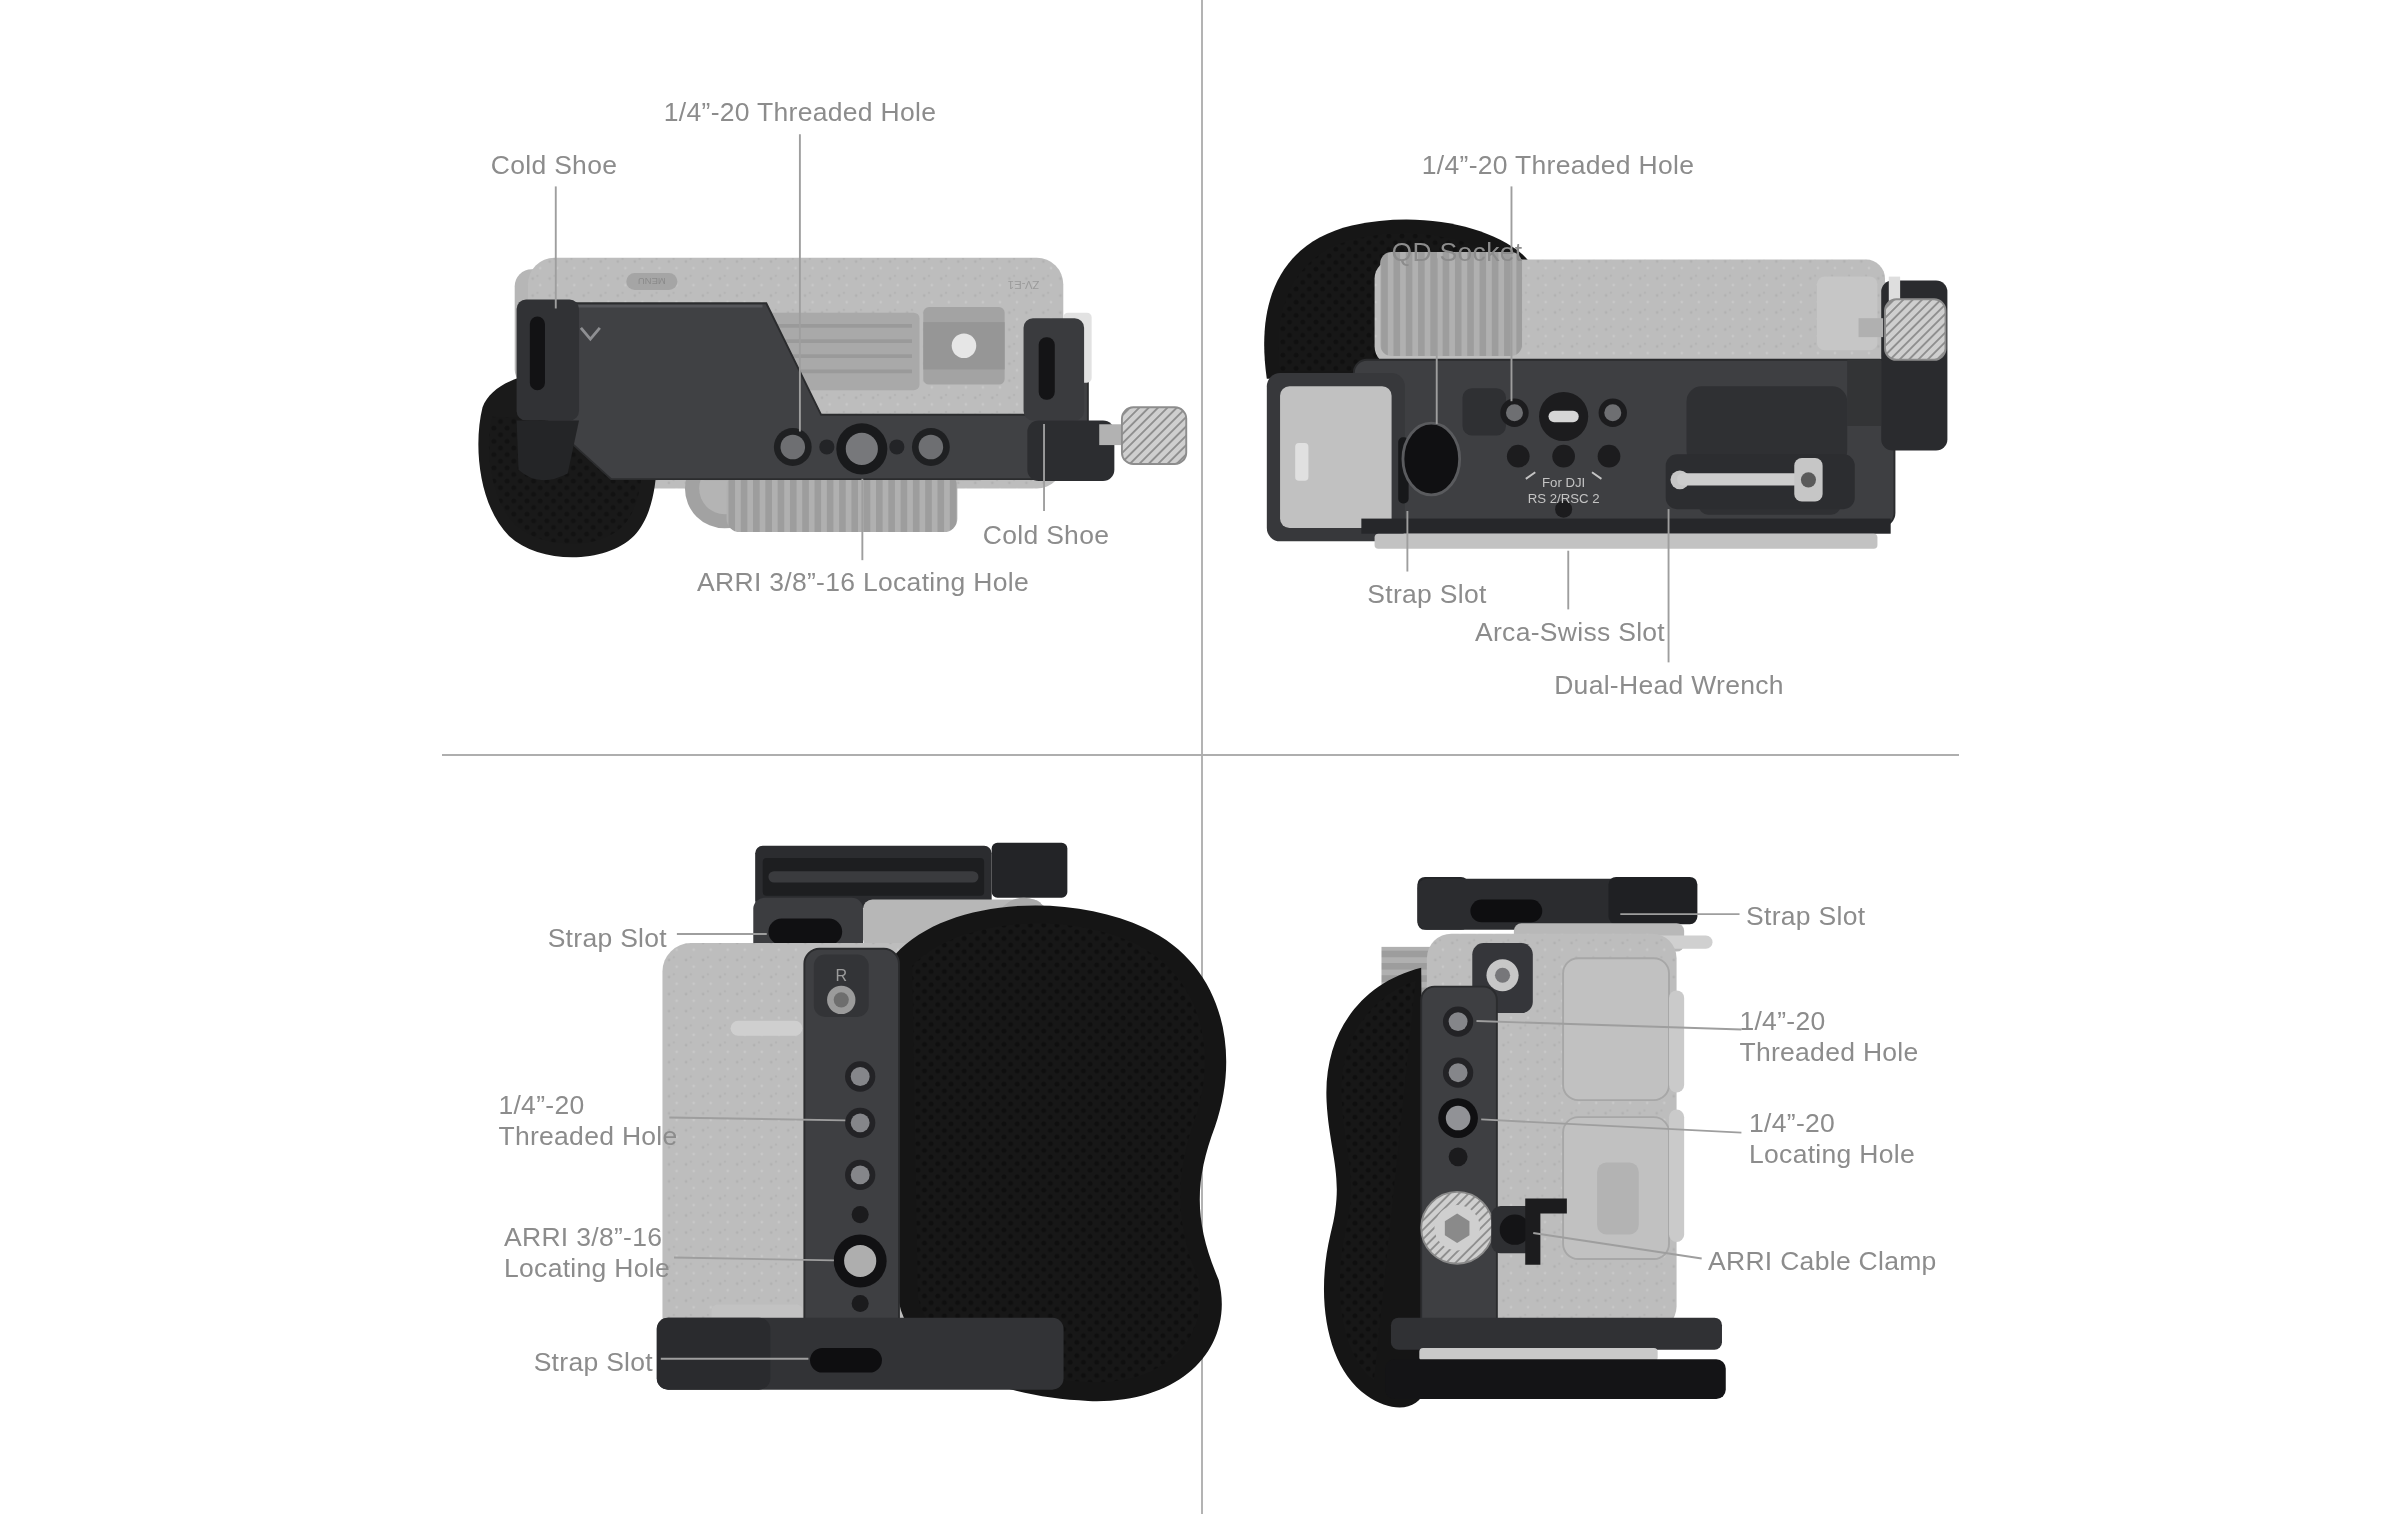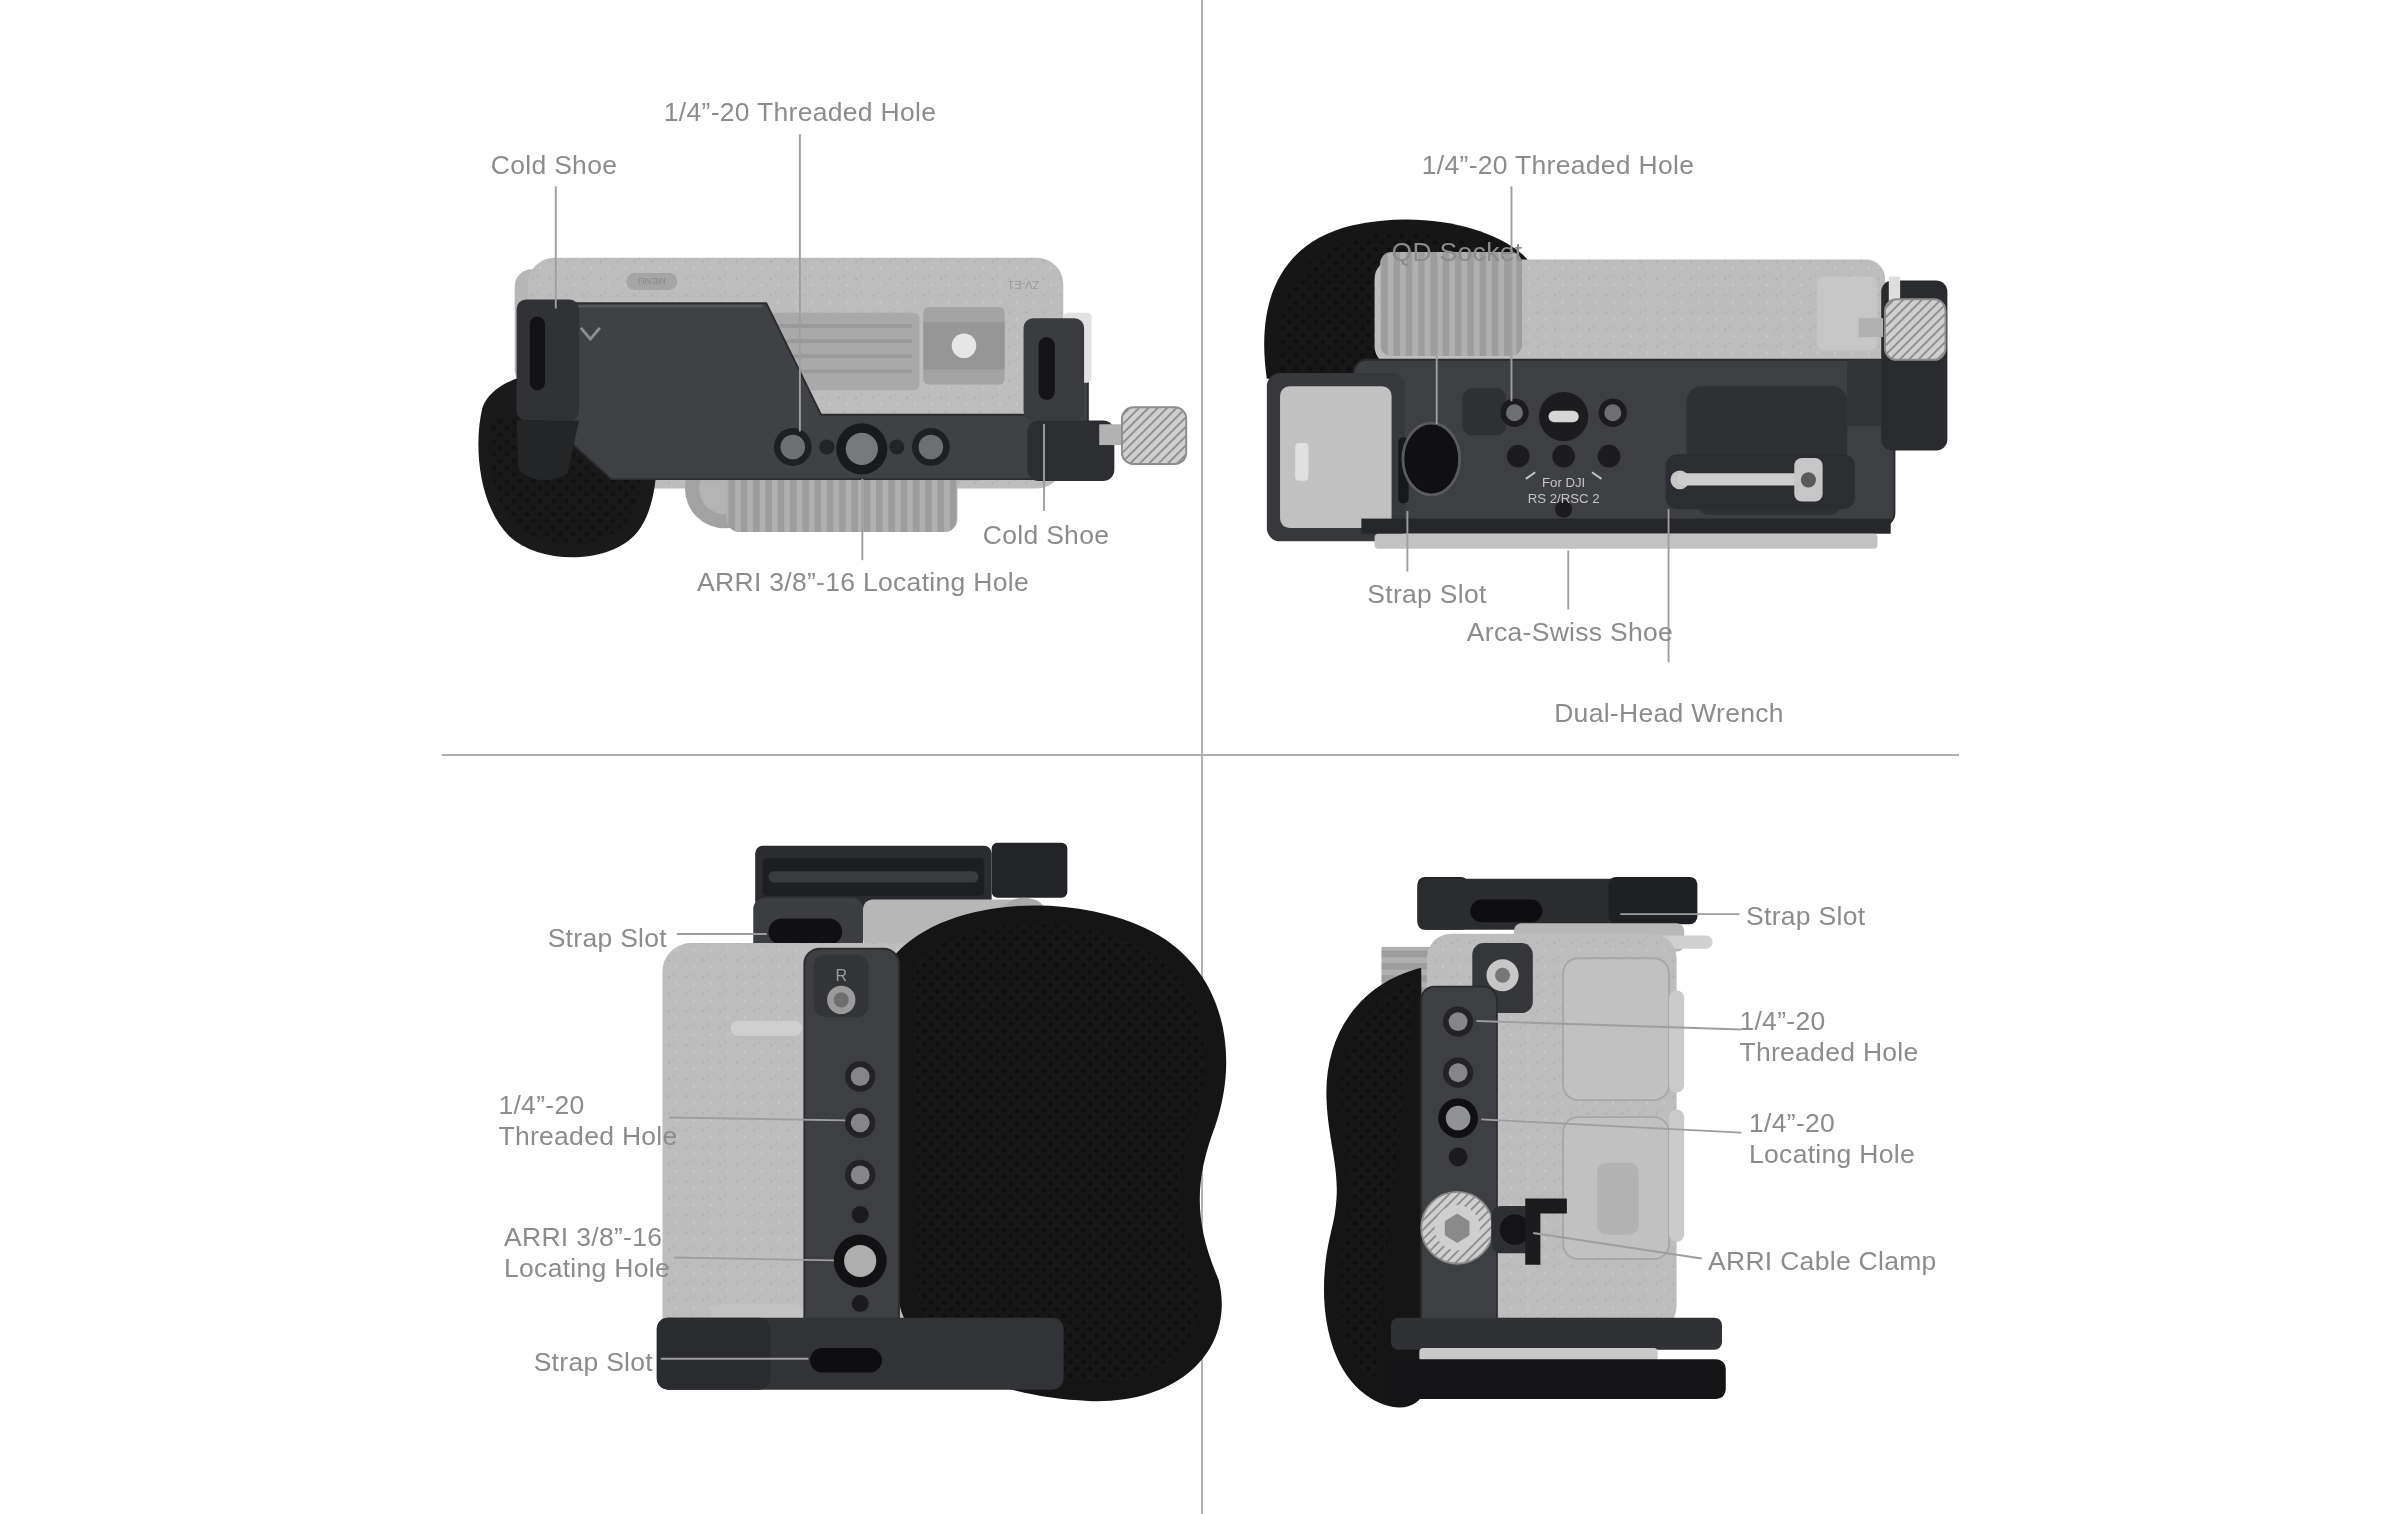--- a/index.html
+++ b/index.html
@@ -318,22 +318,22 @@
   </svg>
 
   <div class="label center" style="left:800px;top:97px;">1/4”-20 Threaded Hole</div>
   <div class="label center" style="left:554px;top:150px;">Cold Shoe</div>
   <div class="label center" style="left:1046px;top:520px;">Cold Shoe</div>
   <div class="label center" style="left:863px;top:567px;">ARRI 3/8”-16 Locating Hole</div>
 
   <div class="label center" style="left:1558px;top:150px;">1/4”-20 Threaded Hole</div>
   <div class="label center" style="left:1457px;top:221px;margin-top:16px;">QD Socket</div>
   <div class="label center" style="left:1427px;top:579px;">Strap Slot</div>
-  <div class="label center" style="left:1570px;top:617px;">Arca-Swiss Shoe</div>
-  <div class="label center" style="left:1669px;top:670px;margin-top:28px;">Dual-Head Wrench</div>
+  <div class="label center" style="left:1570px;top:617px;">Arca-Swiss Slot</div>
+  <div class="label center" style="left:1669px;top:670px;">Dual-Head Wrench</div>
 
   <div class="label right" style="left:667px;top:923px;">Strap Slot</div>
   <div class="label center" style="left:588px;top:1090px;">1/4”-20
 Threaded Hole</div>
   <div class="label center" style="left:587px;top:1222px;">ARRI 3/8”-16
 Locating Hole</div>
   <div class="label right" style="left:653px;top:1347px;">Strap Slot</div>
 
   <div class="label" style="left:1746px;top:901px;">Strap Slot</div>
   <div class="label center" style="left:1829px;top:1006px;">1/4”-20

